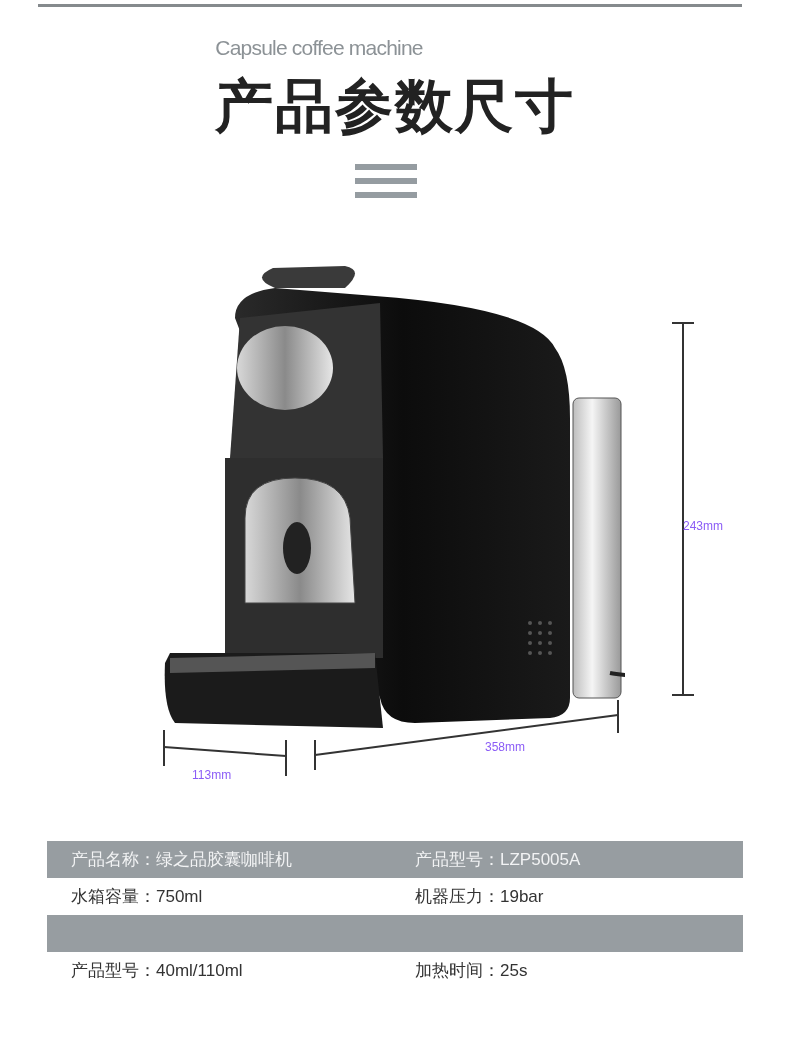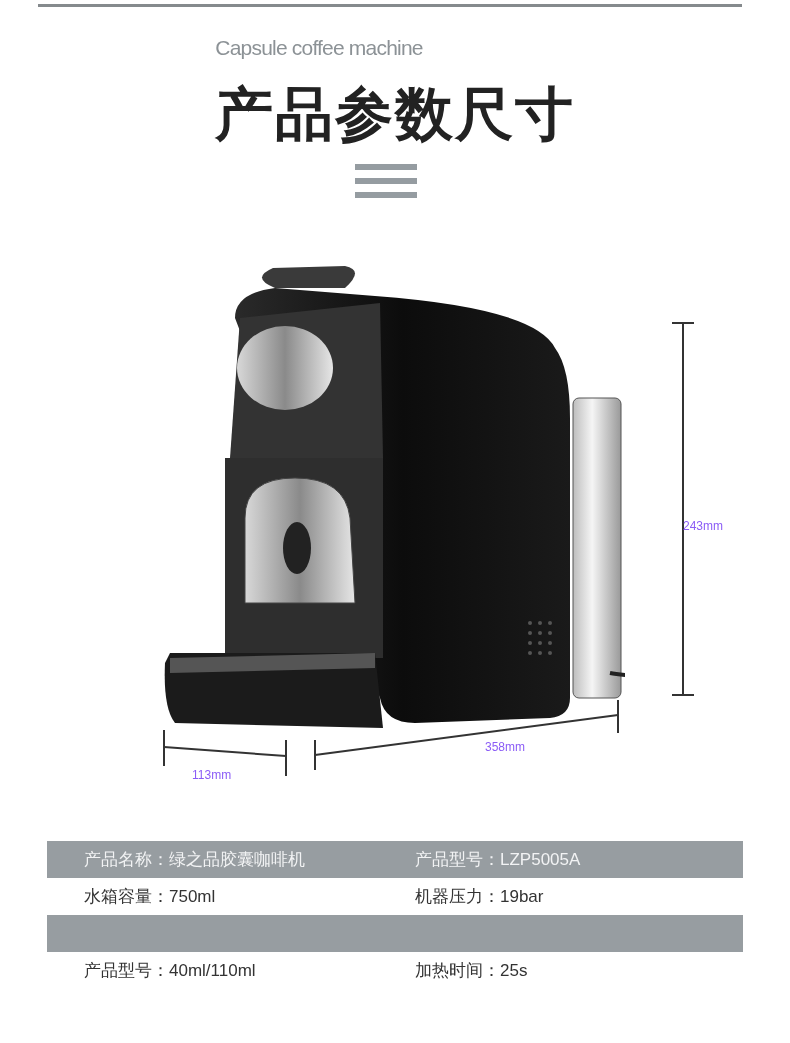--- a/index.html
+++ b/index.html
@@ -1,30 +1,30 @@
 <!DOCTYPE html>
 <html><head>
 <meta charset="utf-8">
 <style>
   html,body{margin:0;padding:0;background:#fff;}
   body{width:790px;height:1043px;position:relative;overflow:hidden;font-family:"Liberation Sans","DejaVu Sans",sans-serif;color:#333;}
   .top-rule{position:absolute;left:38px;top:4px;width:704px;height:3px;background:#858a8d;}
   .subtitle{position:absolute;left:0;width:638px;top:36px;text-align:center;font-size:21px;color:#8c9296;letter-spacing:-0.8px;}
-  .title{position:absolute;left:0;width:790px;top:76px;text-align:center;font-size:58px;font-weight:bold;color:#222;letter-spacing:2px;font-family:"DejaVu Sans",sans-serif;}
+  .title{position:absolute;left:0;width:790px;top:68px;text-align:center;font-size:58px;font-weight:bold;color:#222;letter-spacing:2px;font-family:"DejaVu Sans",sans-serif;}
   .menu-lines{position:absolute;left:355px;top:164px;width:62px;}
   .menu-lines div{height:6px;background:#959ca1;margin-bottom:8px;}
   .product{position:absolute;left:155px;top:258px;width:470px;height:475px;}
   .dim-v{position:absolute;left:672px;top:322px;width:22px;height:374px;}
   .dim-v .bar{position:absolute;left:10px;top:0;width:2px;height:100%;background:#333;}
   .dim-v .cap{position:absolute;left:0;width:22px;height:2px;background:#333;}
   .dim-label{position:absolute;font-size:12px;color:#8b5cf6;}
   .specs{position:absolute;left:47px;top:841px;width:696px;}
   .row{height:37px;display:flex;align-items:center;font-size:17px;}
   .row.shaded{background:#979da1;color:#f2f3f4;}
-  .row .c1{width:368px;padding-left:37px;box-sizing:border-box;}
+  .row .c1{width:368px;padding-left:24px;box-sizing:border-box;}
   .row .c2{flex:1;}
 </style>
 </head>
 <body>
 
 <div class="top-rule"></div>
 <div class="subtitle">Capsule coffee machine</div>
 <div class="title">产品参数尺寸</div>
 <div class="menu-lines">
     <div></div>

